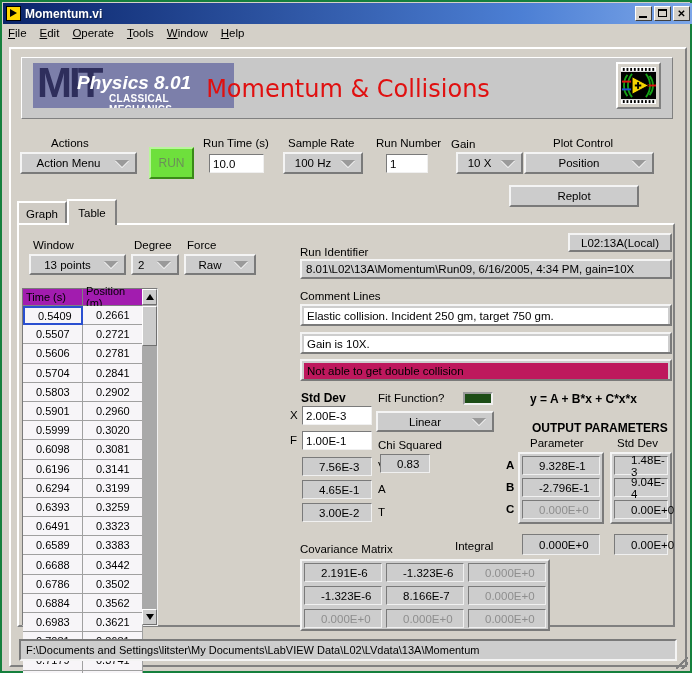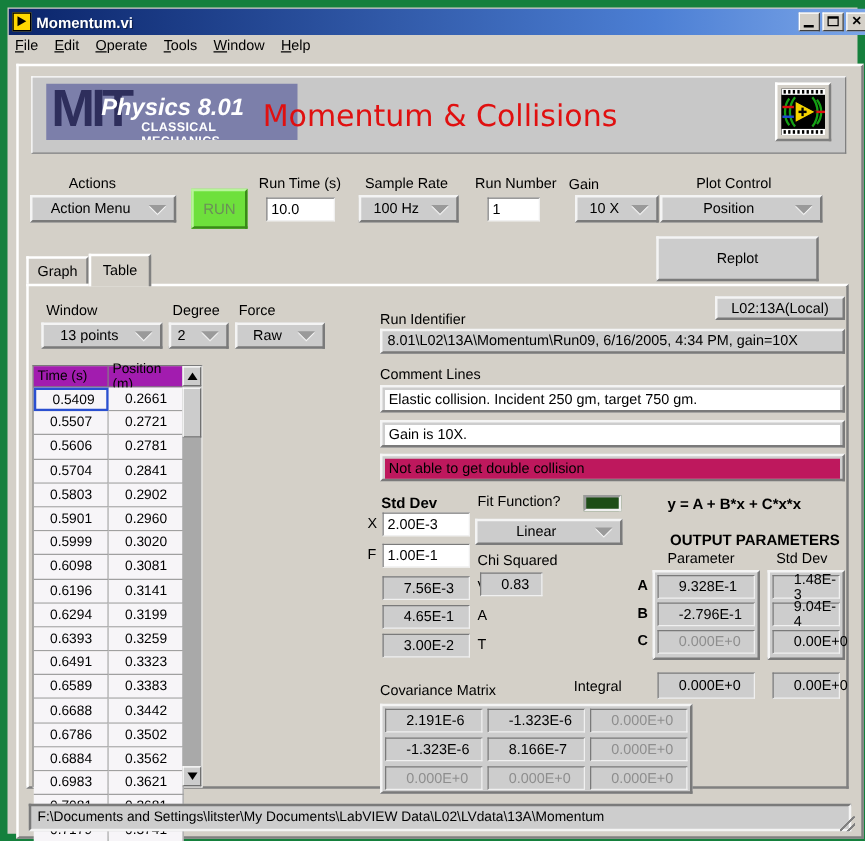--- a/index.html
+++ b/index.html
@@ -5,21 +5,21 @@
   html,body{margin:0;padding:0;}
   body{
     width:692px;height:673px;overflow:hidden;
     font-family:"Liberation Sans",sans-serif;
     background:#c0c0c0;
     -webkit-font-smoothing:none;
   }
   .win{
     position:absolute;left:0;top:0;width:692px;height:673px;
     background:#d4d0c8;
-    border:6px solid #15803d;
+    border:2px solid #15803d;
     box-sizing:border-box;
   }
   
   .titlebar{
     position:absolute;left:1px;top:1px;width:690px;height:21px;
     background:linear-gradient(to right,#0a246a,#4c7fd4 75%,#7ca6e8);
     display:flex;align-items:center;
   }
   .tb-icon{
     width:15px;height:15px;margin-left:3px;margin-right:4px;
@@ -355,21 +355,21 @@
     <div class="combo" style="left:445px;top:103px;width:67px;height:22px;">
       <span class="ctext">10 X</span>
       <span class="arr"></span>
     </div>
 
     <div class="lbl" style="left:542px;top:88px;">Plot Control</div>
     <div class="combo" style="left:513px;top:103px;width:130px;height:22px;">
       <span class="ctext">Position</span>
       <span class="arr"></span>
     </div>
-    <div class="btn3d" style="left:510px;top:136px;width:130px;height:36px;">
+    <div class="btn3d" style="left:498px;top:136px;width:130px;height:22px;">
       <span>Replot</span>
     </div>
 
     <div class="tab" style="left:6px;top:152px;width:50px;">
       <span>Graph</span>
     </div>
     <div class="tab active" style="left:56px;top:150px;width:50px;height:26px;">
       <span>Table</span>
     </div>
     <div class="tabbody" style="left:6px;top:174px;width:658px;height:404px;"></div>

